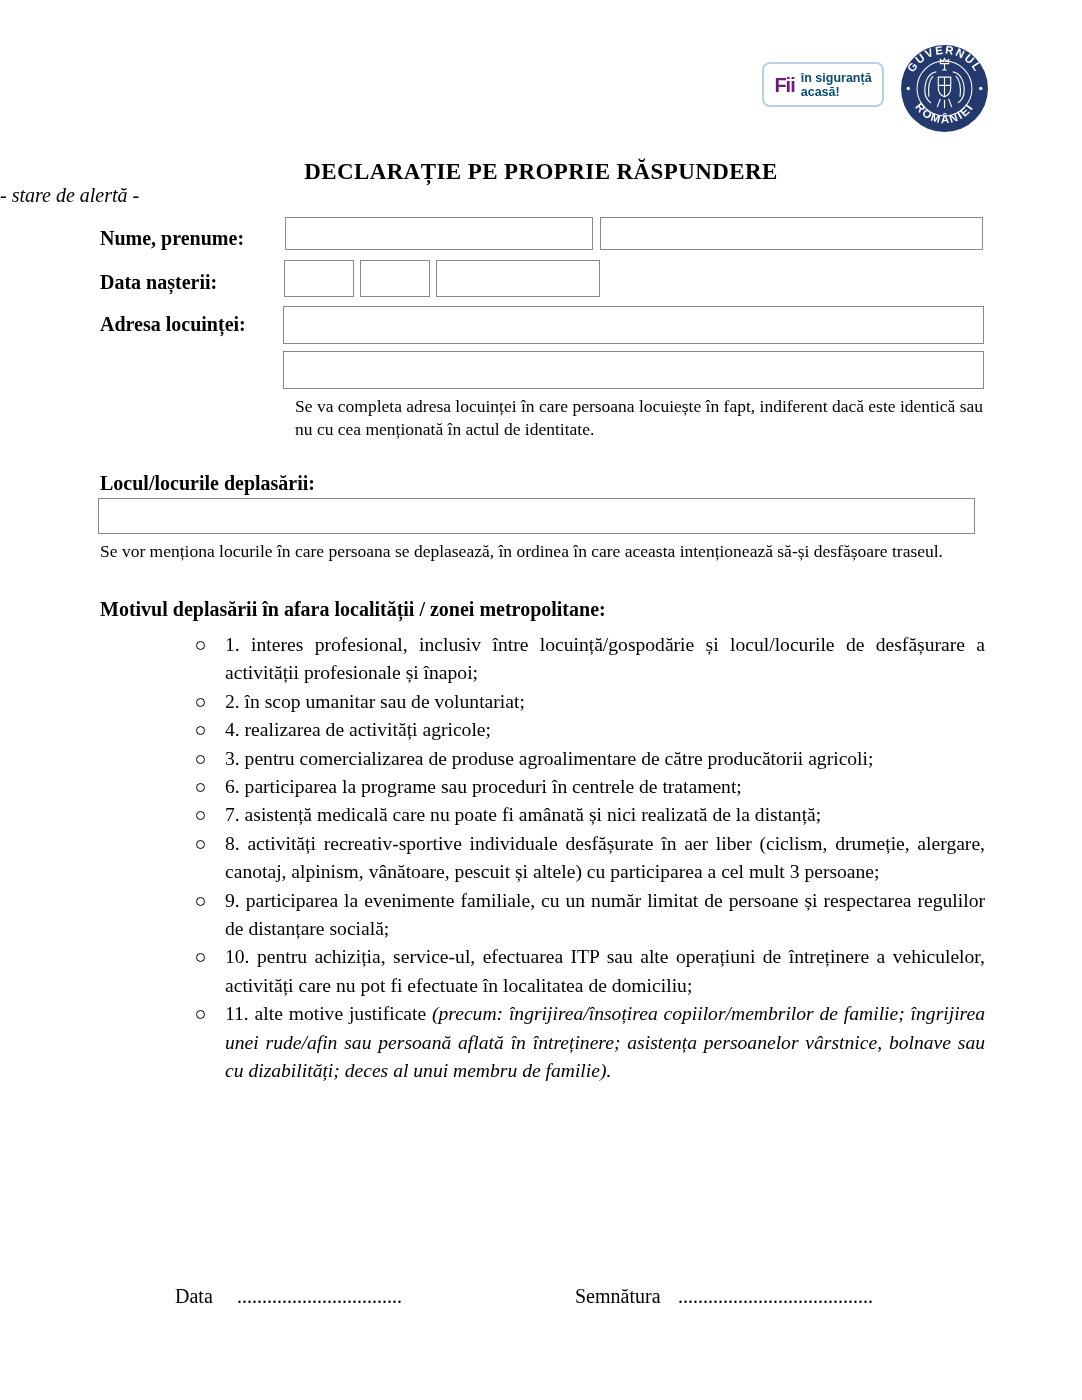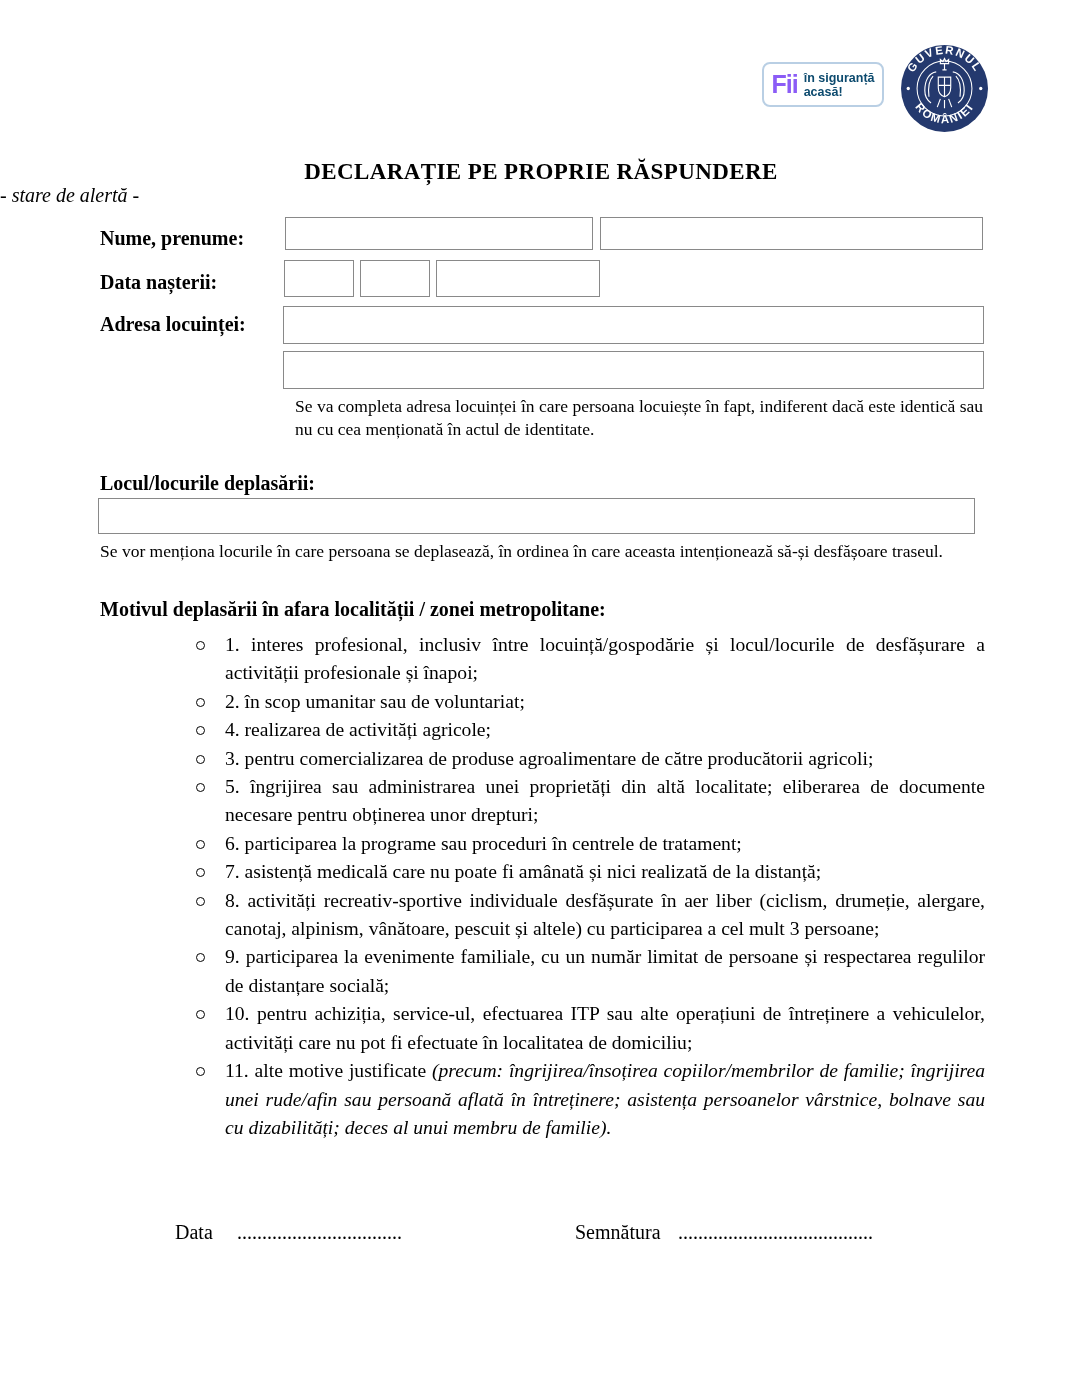--- a/index.html
+++ b/index.html
@@ -8,21 +8,21 @@
     background:#ffffff; overflow:hidden; color:#000;
     font-family:"Liberation Serif", serif;
   }
   
   .fii-badge {
     position:absolute; left:762px; top:62px; width:118px; height:41px;
     border:2px solid #b9cfe4; border-radius:8px; background:#fff;
     display:flex; align-items:center; justify-content:center; gap:6px;
     font-family:"Liberation Sans", sans-serif;
   }
-  .fii-word { font-size:25px; font-weight:bold; color:#8b5cf6; letter-spacing:-1px; line-height:1; }
+  .fii-word { font-size:20px; font-weight:bold; color:#701a75; letter-spacing:-1px; line-height:1; }
   .fii-caption { font-size:12.5px; font-weight:bold; color:#0c4a6e; line-height:1.12; }
   .gov-seal { position:absolute; left:901px; top:45px; width:87px; height:87px; }
 
   
   .title { position:absolute; left:0; top:139px; width:100%; text-align:center;
            font-size:23px; font-weight:bold; letter-spacing:0.4px;margin-top:20px; }
   .subtitle { position:absolute; left:0; top:184px; width:100%; text-align:left;
               font-size:20px; font-style:italic; }
 
   .lbl { position:absolute; left:100px; font-size:20px; font-weight:bold; white-space:nowrap; }
@@ -34,21 +34,21 @@
   
   .motives { position:absolute; left:196px; top:631px; width:789px; list-style:none; margin:0; padding:0; }
   .motives li { display:flex; font-size:19.6px; line-height:28.4px; }
   .bullet-col { flex:0 0 29px; }
   .bullet-circle { display:block; width:9px; height:9px; margin-top:10px;
                    border:1.3px solid #000; border-radius:50%; box-sizing:border-box; }
   .motive-text { flex:1; text-align:justify; }
   .motive-text .it { font-style:italic; }
 
   
-  .footer-span { position:absolute; top:1221px; font-size:20px; white-space:nowrap; }
+  .footer-span { position:absolute; top:1285px; font-size:20px; white-space:nowrap; }
 </style>
 </head>
 <body>
 
 <div class="page">
 
   <div class="fii-badge">
     <span class="fii-word">Fii</span>
     <span class="fii-caption">
       <span>în siguranță</span><br>
@@ -129,26 +129,20 @@
     <li>
       <span class="bullet-col">
           <span class="bullet-circle"></span>
         </span>
       <span class="motive-text"><span>3. pentru comercializarea de produse agroalimentare de către producătorii agricoli;</span><span class="it"></span></span>
     </li>
     <li>
       <span class="bullet-col">
           <span class="bullet-circle"></span>
         </span>
-      <span class="motive-text"><span>5. îngrijirea sau administrarea unei proprietăți din altă localitate; eliberarea de documente necesare pentru obținerea unor drepturi;</span><span class="it"></span></span>
-    </li>
-    <li>
-      <span class="bullet-col">
-          <span class="bullet-circle"></span>
-        </span>
       <span class="motive-text"><span>6. participarea la programe sau proceduri în centrele de tratament;</span><span class="it"></span></span>
     </li>
     <li>
       <span class="bullet-col">
           <span class="bullet-circle"></span>
         </span>
       <span class="motive-text"><span>7. asistență medicală care nu poate fi amânată și nici realizată de la distanță;</span><span class="it"></span></span>
     </li>
     <li>
       <span class="bullet-col">

